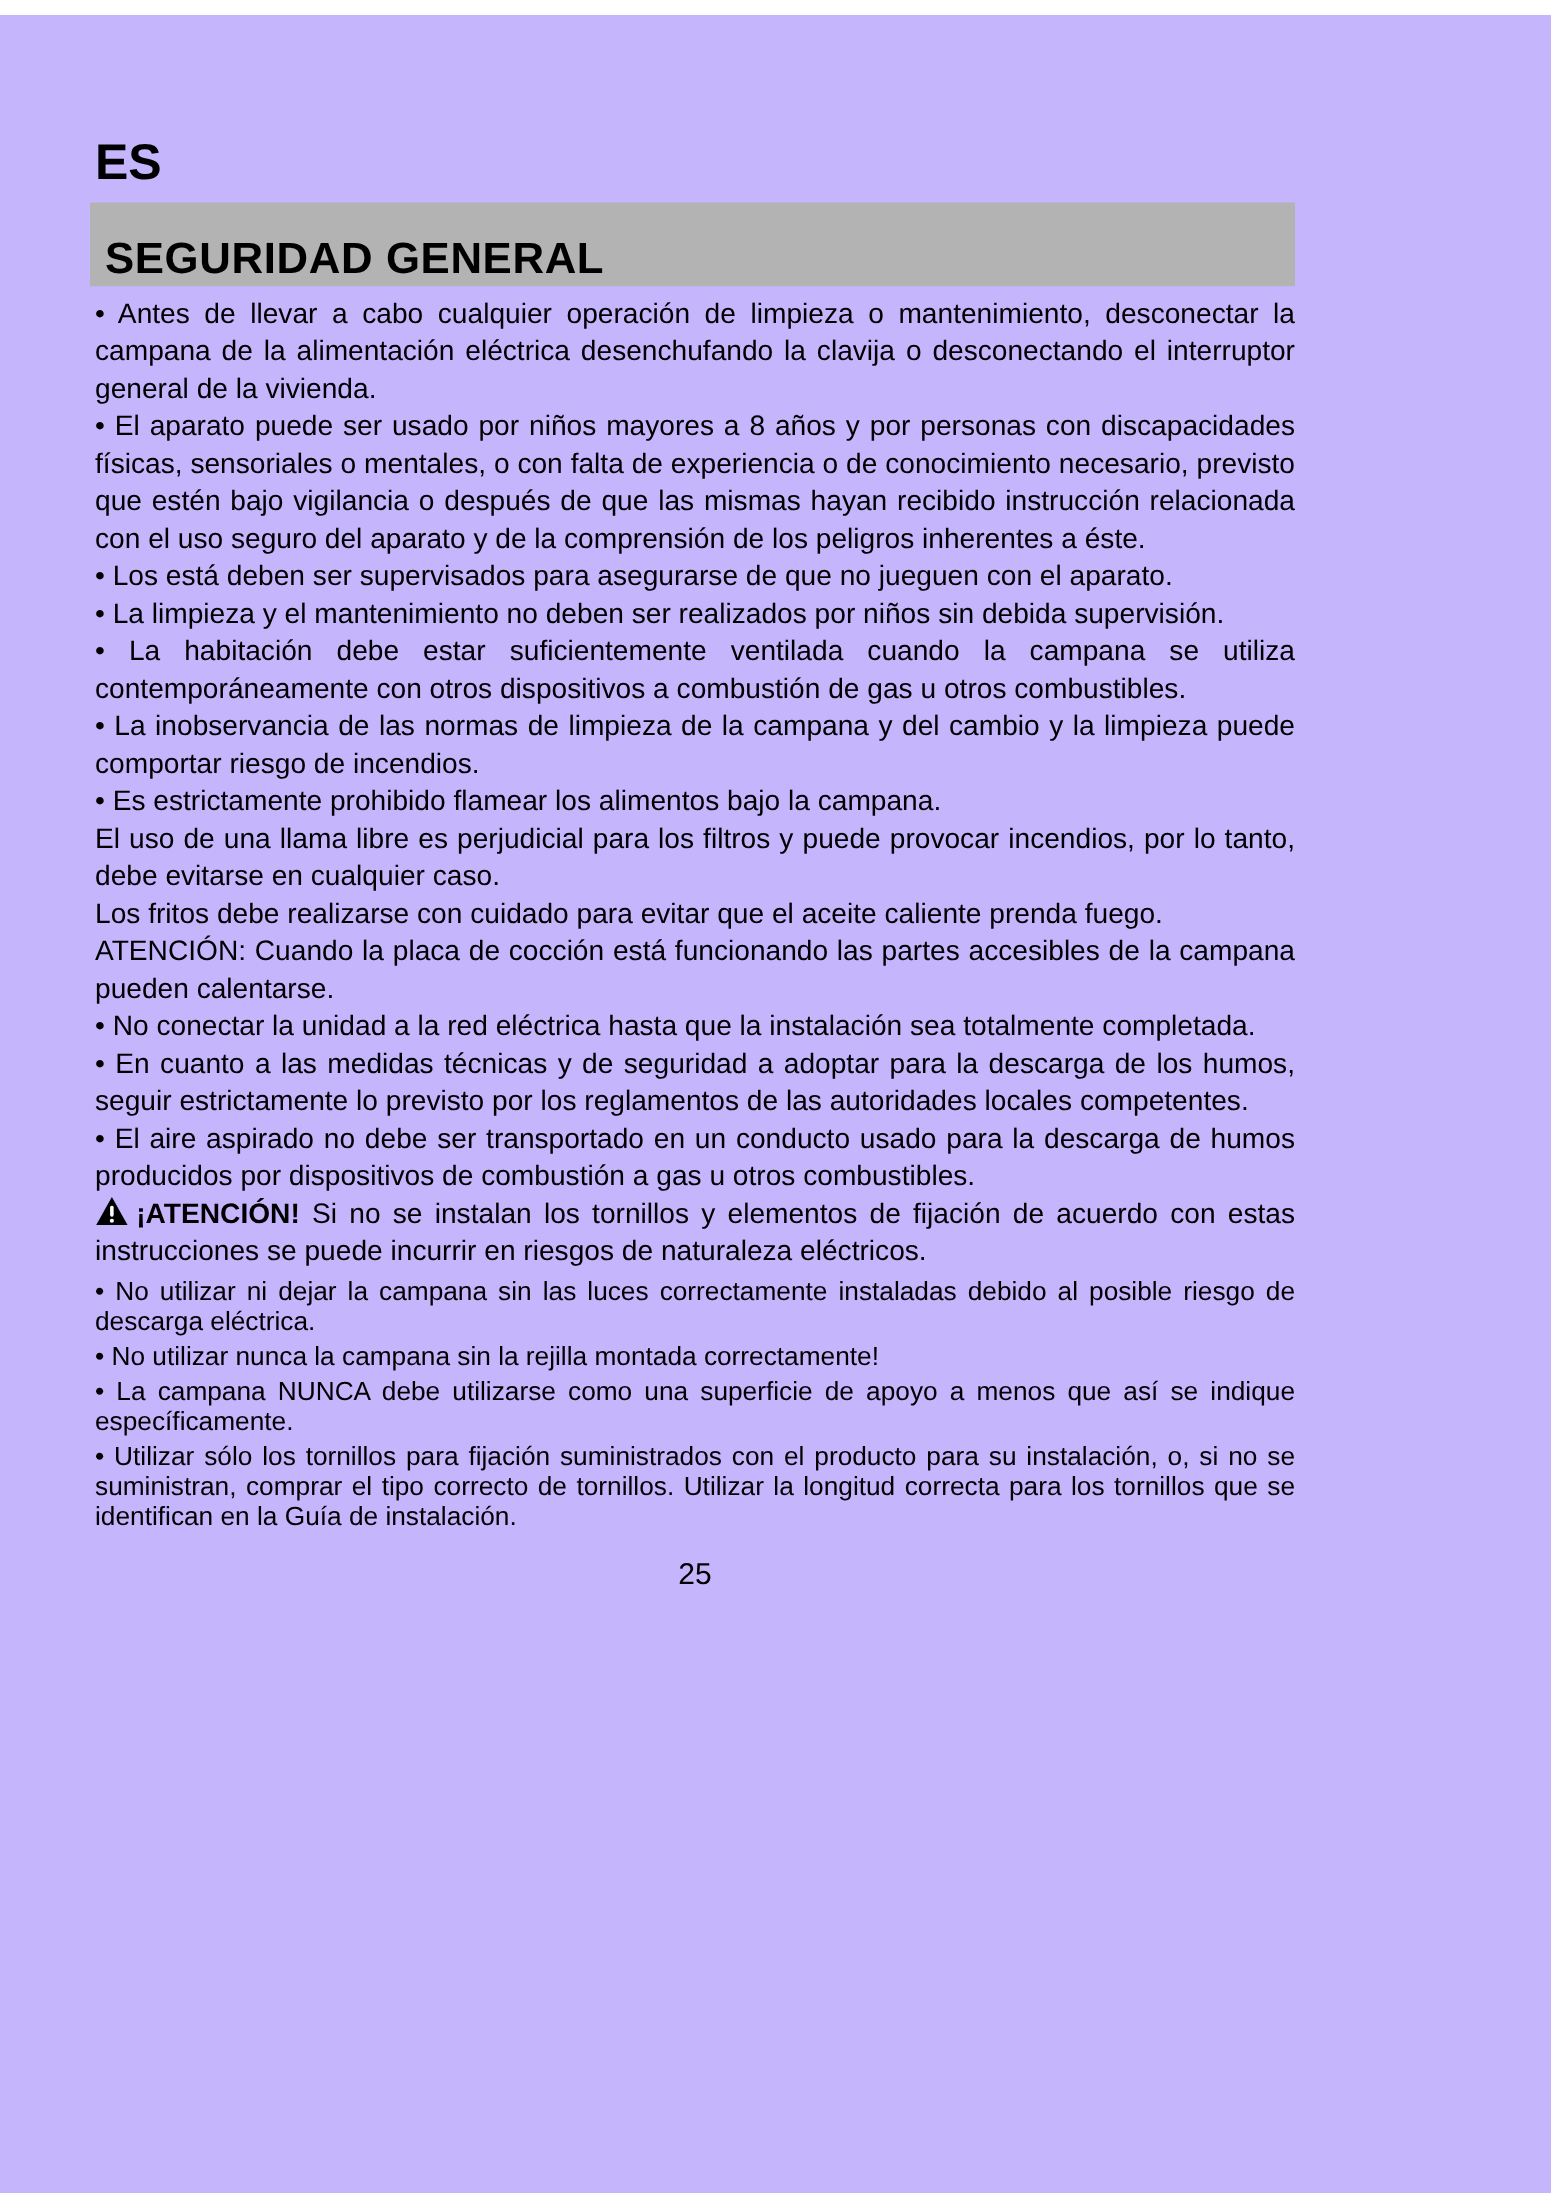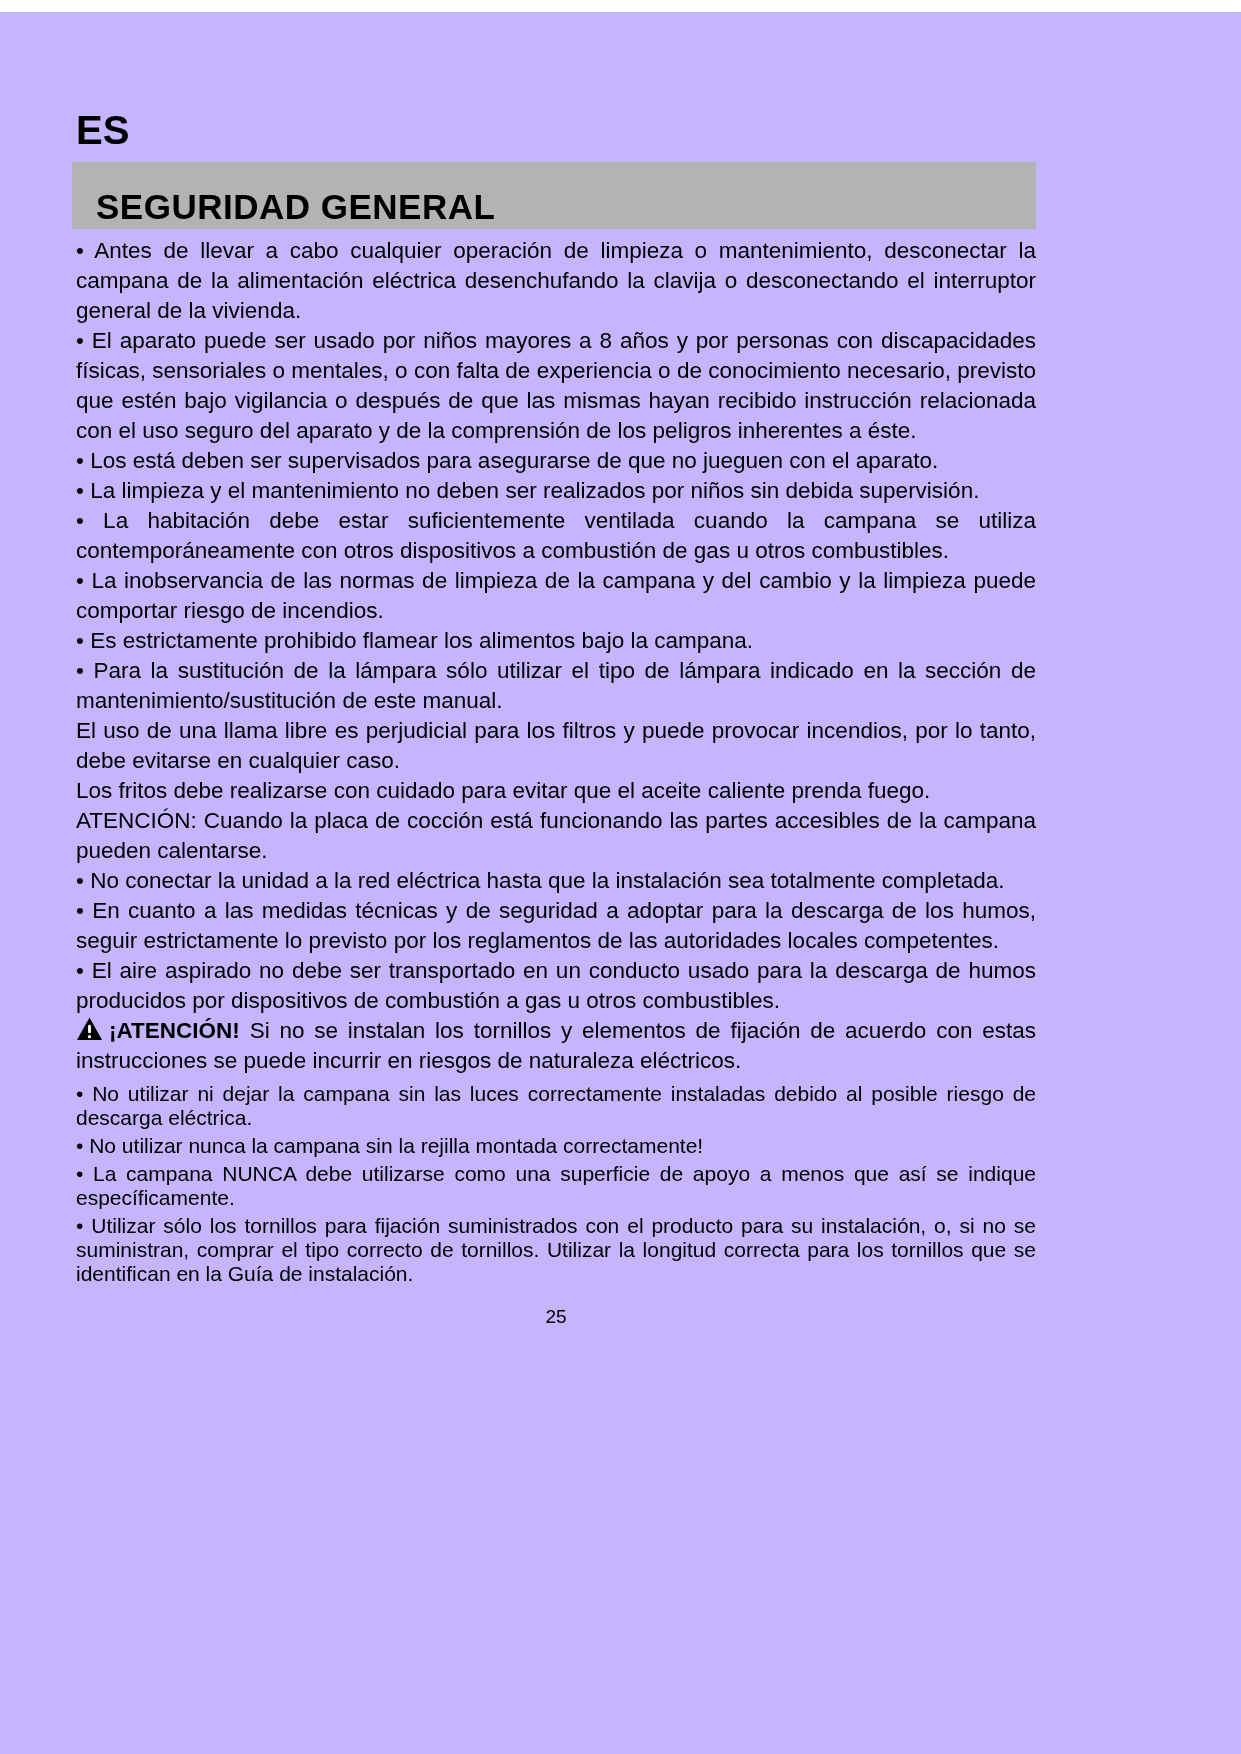--- a/index.html
+++ b/index.html
@@ -18,21 +18,21 @@
   .lang {
     font-size: 40px;
     font-weight: bold;
     line-height: 44px;
     margin-bottom: 10px;
   }
   .title-bar {
     background: #b3b3b3;
     margin-left: -4px;
     margin-right: 0;
-    padding: 26px 8px 3px 24px;
+    padding: 26px 8px 3px 12px;
     margin-bottom: 7px;
   }
   .title-bar h1 {
     font-size: 35px;
     line-height: 38px;
     font-weight: bold;
     letter-spacing: 0.5px;
   }
   .body-text .para {
     font-size: 22.5px;
@@ -51,21 +51,21 @@
   .notes { margin-top: 6px; }
   .note {
     font-size: 21px;
     line-height: 24px;
     text-align: justify;
     margin-bottom: 4px;
   }
   .page-number {
     margin-top: 20px;
     text-align: center;
-    font-size: 19px;
+    font-size: 24px;
   }
 </style>
 </head>
 <body>
 
 <div class="page">
 
   <div class="lang">ES</div>
 
   <div class="title-bar">
@@ -73,21 +73,20 @@
   </div>
 
   <div class="body-text">
     <p class="para">• Antes de llevar a cabo cualquier operación de limpieza o mantenimiento, desconectar la campana de la alimentación eléctrica desenchufando la clavija o desconectando el interruptor general de la vivienda.</p>
     <p class="para">• El aparato puede ser usado por niños mayores a 8 años y por personas con discapacidades físicas, sensoriales o mentales, o con falta de experiencia o de conocimiento necesario, previsto que estén bajo vigilancia o después de que las mismas hayan recibido instrucción relacionada con el uso seguro del aparato y de la comprensión de los peligros inherentes a éste.</p>
     <p class="para">• Los está deben ser supervisados para asegurarse de que no jueguen con el aparato.</p>
     <p class="para">• La limpieza y el mantenimiento no deben ser realizados por niños sin debida supervisión.</p>
     <p class="para">• La habitación debe estar suficientemente ventilada cuando la campana se utiliza contemporáneamente con otros dispositivos a combustión de gas u otros combustibles.</p>
     <p class="para">• La inobservancia de las normas de limpieza de la campana y del cambio y la limpieza puede comportar riesgo de incendios.</p>
     <p class="para">• Es estrictamente prohibido flamear los alimentos bajo la campana.</p>
-    <p class="para">• Para la sustitución de la lámpara sólo utilizar el tipo de lámpara indicado en la sección de mantenimiento/sustitución de este manual.</p>
     <p class="para">El uso de una llama libre es perjudicial para los filtros y puede provocar incendios, por lo tanto, debe evitarse en cualquier caso.</p>
     <p class="para">Los fritos debe realizarse con cuidado para evitar que el aceite caliente prenda fuego.</p>
     <p class="para">ATENCIÓN: Cuando la placa de cocción está funcionando las partes accesibles de la campana pueden calentarse.</p>
     <p class="para">• No conectar la unidad a la red eléctrica hasta que la instalación sea totalmente completada.</p>
     <p class="para">• En cuanto a las medidas técnicas y de seguridad a adoptar para la descarga de los humos, seguir estrictamente lo previsto por los reglamentos de las autoridades locales competentes.</p>
     <p class="para">• El aire aspirado no debe ser transportado en un conducto usado para la descarga de humos producidos por dispositivos de combustión a gas u otros combustibles.</p>
 
     <p class="para warning"><span class="warn-icon"><svg viewBox="0 0 24 22" xmlns="http://www.w3.org/2000/svg">
             <polygon points="12,0.5 23.5,21 0.5,21" fill="#000000"></polygon>
             <rect x="10.7" y="7" width="2.6" height="8" rx="1.2" fill="#ffffff"></rect>

